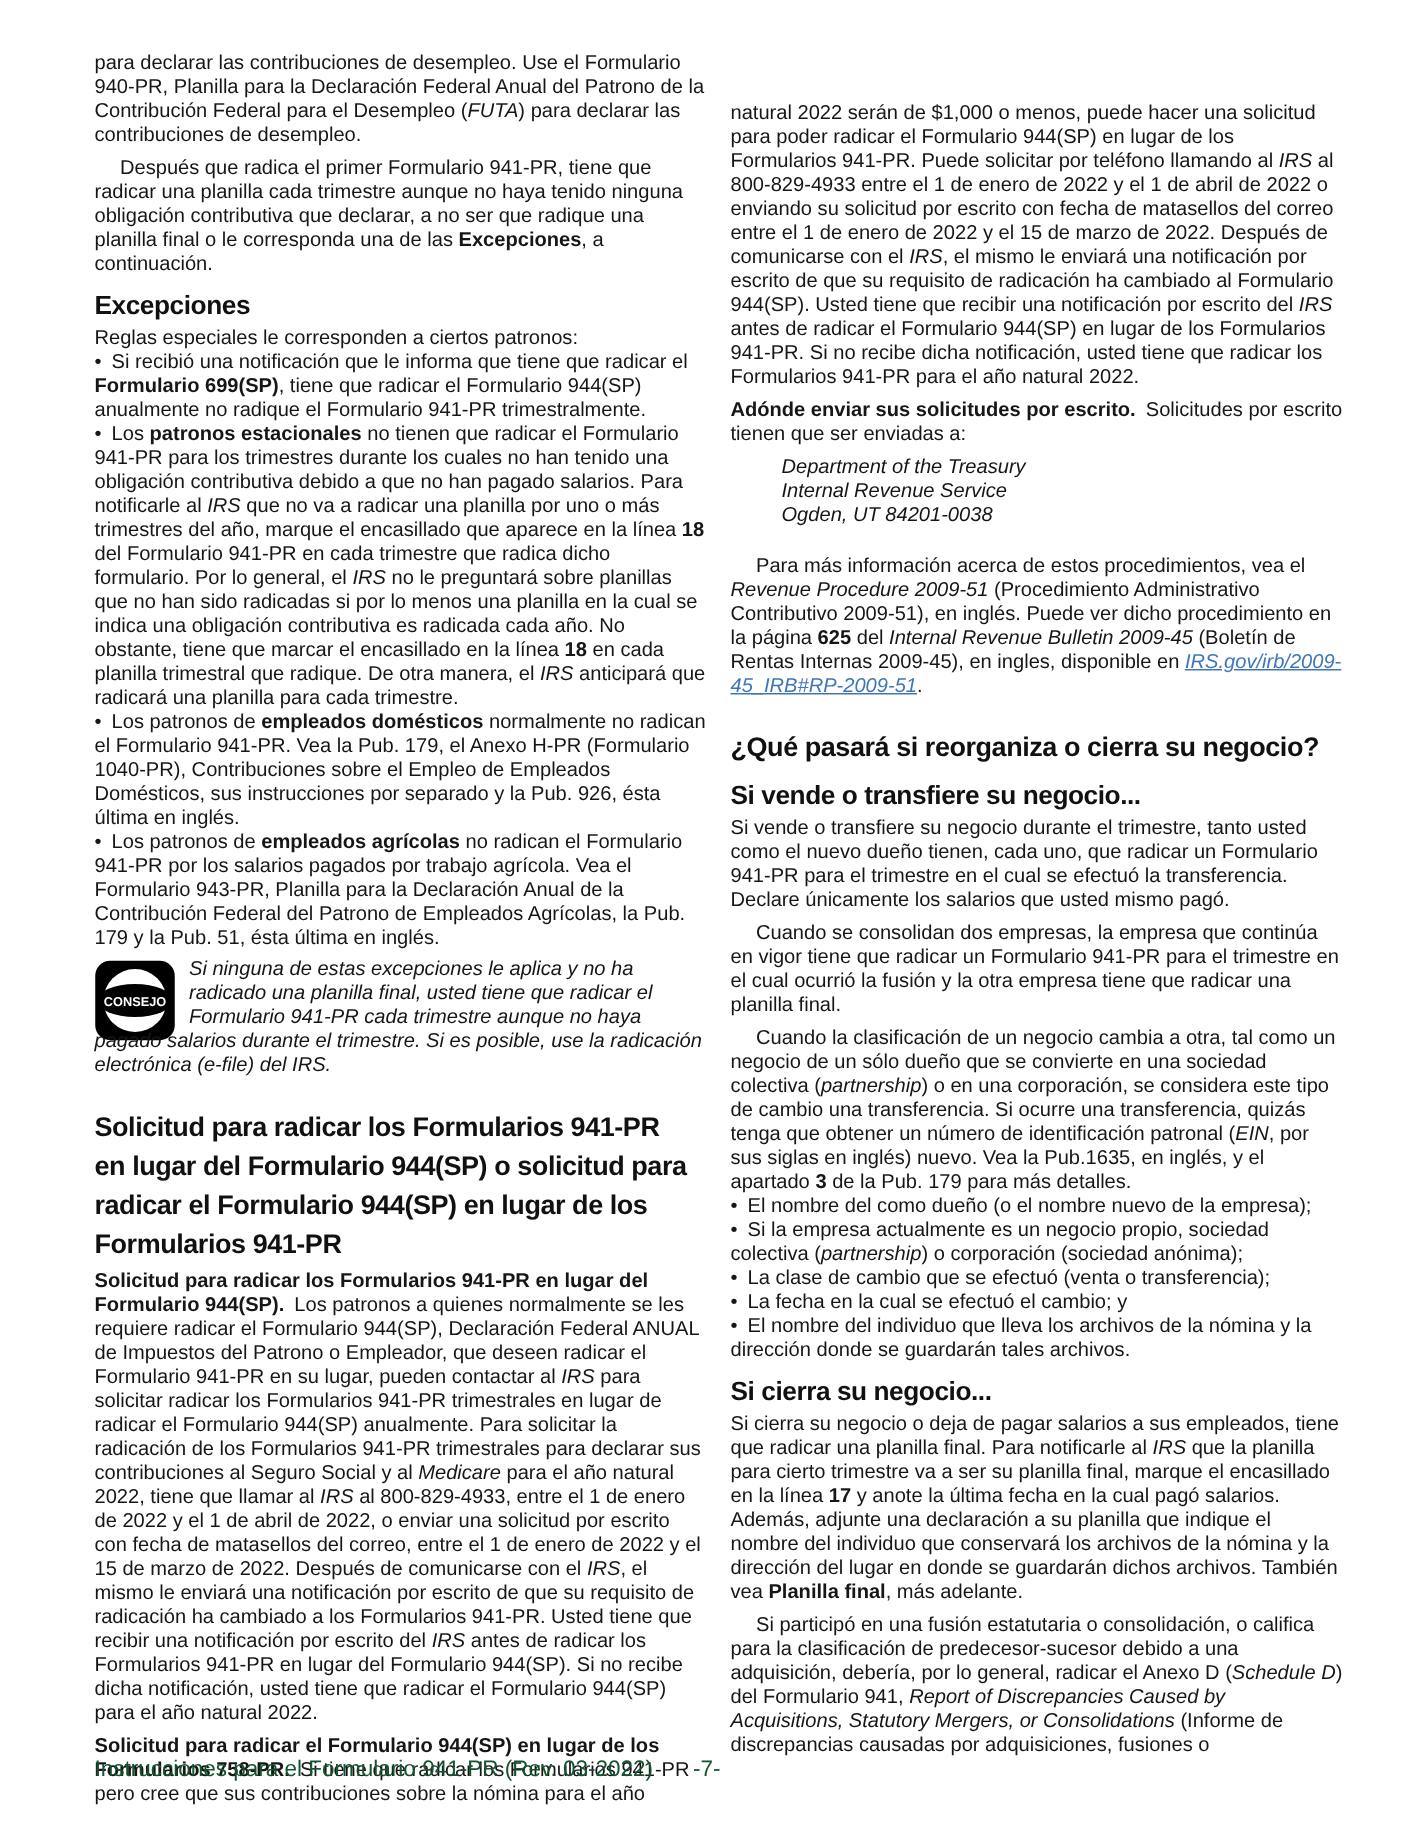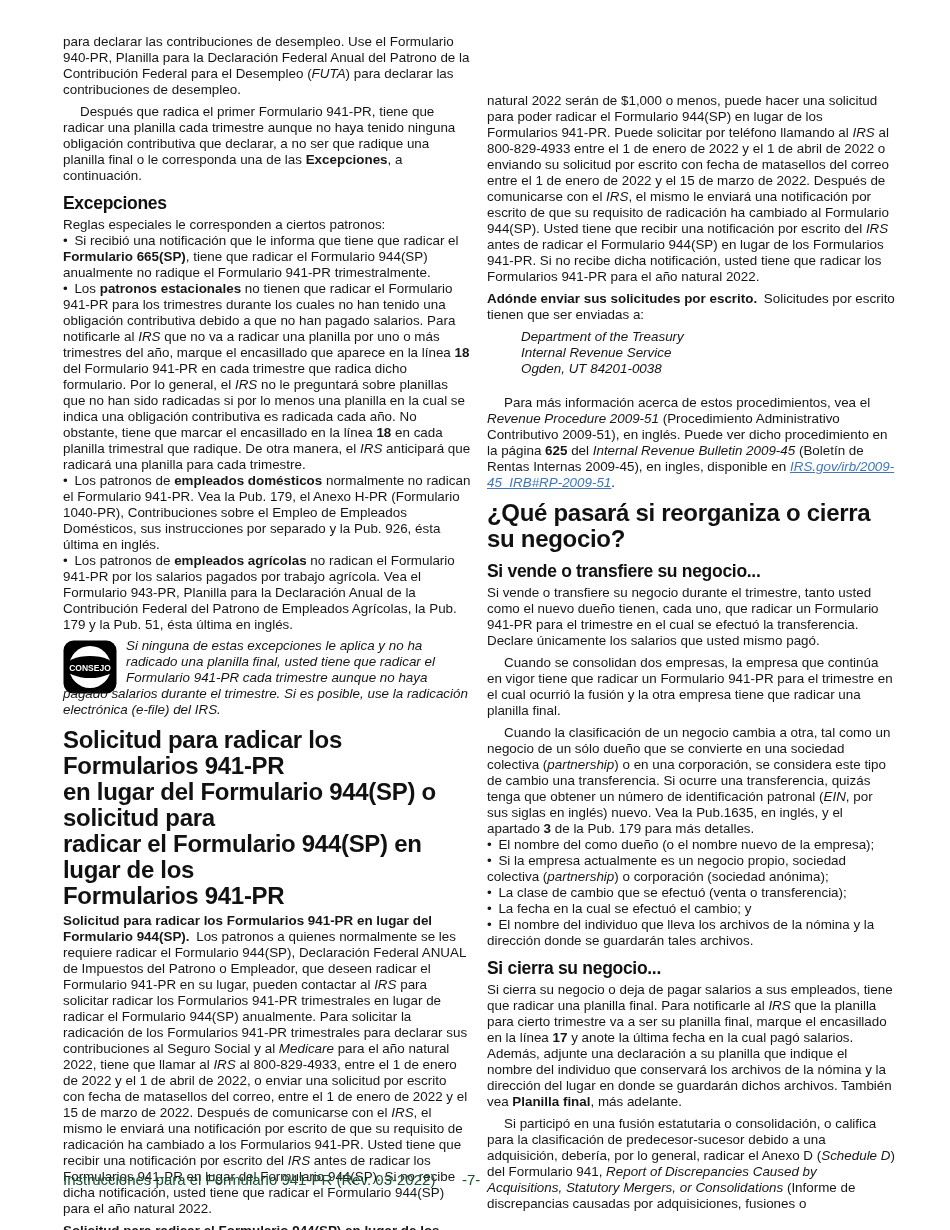--- a/index.html
+++ b/index.html
@@ -7,39 +7,39 @@
   .page{position:absolute;inset:0;background:#ffffff;}
   .columns{position:absolute;left:63px;top:34px;width:832px;display:flex;gap:16px;align-items:center;}
   .col{width:408px;font-size:13.4px;line-height:16px;text-align:left;}
   p{margin:0;}
   p.sp{margin-top:6px;}
   p.ind{text-indent:17px;}
   .b{font-weight:bold;}
   .i{font-style:italic;}
   .link{color:#4076b8;text-decoration:underline;font-style:italic;cursor:pointer;}
   .h2{font-weight:bold;font-size:17.5px;line-height:21px;margin:9px 0 3px;letter-spacing:-0.3px;clear:both;color:#111;}
-  .h-big{font-weight:bold;font-size:24px;line-height:26px;margin:9px 0 4px;white-space:pre-line;letter-spacing:-0.3px;clear:both;color:#111;}
+  .h-big{font-weight:bold;font-size:18px;line-height:26px;margin:20px 0 4px;white-space:pre-line;letter-spacing:-0.3px;clear:both;color:#111;}
   .address{font-style:italic;margin:6px 0 18px 34px;}
   .tip{margin:5px 0 5px;}
   .tip-icon{float:left;width:54px;height:54px;margin:2px 9px -10px 0;}
   .tip-text{font-style:italic;}
   .footer{position:absolute;left:63px;top:1171px;width:832px;font-weight:normal;font-size:15px;color:#14532d;}
   .footer-page{position:absolute;left:399px;top:0;}
 </style>
 </head>
 <body>
 
 <div class="page">
   <div class="columns">
     <div class="col" id="col-left">
         <p><span>para declarar las contribuciones de desempleo. Use el Formulario 940-PR, Planilla para la Declaración Federal Anual del Patrono de la Contribución Federal para el Desempleo (</span><span class="i">FUTA</span><span>) para declarar las contribuciones de desempleo.</span></p>
         <p class="ind sp"><span>Después que radica el primer Formulario 941-PR, tiene que radicar una planilla cada trimestre aunque no haya tenido ninguna obligación contributiva que declarar, a no ser que radique una planilla final o le corresponda una de las </span><span class="b">Excepciones</span><span>, a continuación.</span></p>
         <div class="h2">Excepciones</div>
         <p><span>Reglas especiales le corresponden a ciertos patronos:</span></p>
-        <p class="bullet"><span>• </span><span>Si recibió una notificación que le informa que tiene que radicar el </span><span class="b">Formulario 665(SP)</span><span>, tiene que radicar el Formulario 944(SP) anualmente no radique el Formulario 941-PR trimestralmente.</span></p>
+        <p class="bullet"><span>• </span><span>Si recibió una notificación que le informa que tiene que radicar el </span><span class="b">Formulario 699(SP)</span><span>, tiene que radicar el Formulario 944(SP) anualmente no radique el Formulario 941-PR trimestralmente.</span></p>
         <p class="bullet"><span>• </span><span>Los </span><span class="b">patronos estacionales</span><span> no tienen que radicar el Formulario 941-PR para los trimestres durante los cuales no han tenido una obligación contributiva debido a que no han pagado salarios. Para notificarle al </span><span class="i">IRS</span><span> que no va a radicar una planilla por uno o más trimestres del año, marque el encasillado que aparece en la línea </span><span class="b">18</span><span> del Formulario 941-PR en cada trimestre que radica dicho formulario. Por lo general, el </span><span class="i">IRS</span><span> no le preguntará sobre planillas que no han sido radicadas si por lo menos una planilla en la cual se indica una obligación contributiva es radicada cada año. No obstante, tiene que marcar el encasillado en la línea </span><span class="b">18</span><span> en cada planilla trimestral que radique. De otra manera, el </span><span class="i">IRS</span><span> anticipará que radicará una planilla para cada trimestre.</span></p>
         <p class="bullet"><span>• </span><span>Los patronos de </span><span class="b">empleados domésticos</span><span> normalmente no radican el Formulario 941-PR. Vea la Pub. 179, el Anexo H-PR (Formulario 1040-PR), Contribuciones sobre el Empleo de Empleados Domésticos, sus instrucciones por separado y la Pub. 926, ésta última en inglés.</span></p>
         <p class="bullet"><span>• </span><span>Los patronos de </span><span class="b">empleados agrícolas</span><span> no radican el Formulario 941-PR por los salarios pagados por trabajo agrícola. Vea el Formulario 943-PR, Planilla para la Declaración Anual de la Contribución Federal del Patrono de Empleados Agrícolas, la Pub. 179 y la Pub. 51, ésta última en inglés.</span></p>
         <div class="tip"><svg viewBox="0 0 54 54" class="tip-icon">
             <rect x="0.5" y="0.5" width="53" height="53" rx="10" fill="#000"></rect>
             <circle cx="27" cy="27" r="21" fill="#fff"></circle>
             <ellipse cx="27" cy="27" rx="25" ry="11" fill="#000"></ellipse>
             <text x="27" y="30.5" text-anchor="middle" fill="#fff" font-size="8.5" font-weight="bold" font-family="&quot;Liberation Sans&quot;, sans-serif">CONSEJO</text>
           </svg><span class="tip-text"><span class="i">Si ninguna de estas excepciones le aplica y no ha radicado una planilla final, usted tiene que radicar el Formulario 941-PR cada trimestre aunque no haya pagado salarios durante el trimestre. Si es posible, use la radicación electrónica (e-file) del </span><span>IRS.</span></span></div>
         <div class="h-big">Solicitud para radicar los Formularios 941-PR

